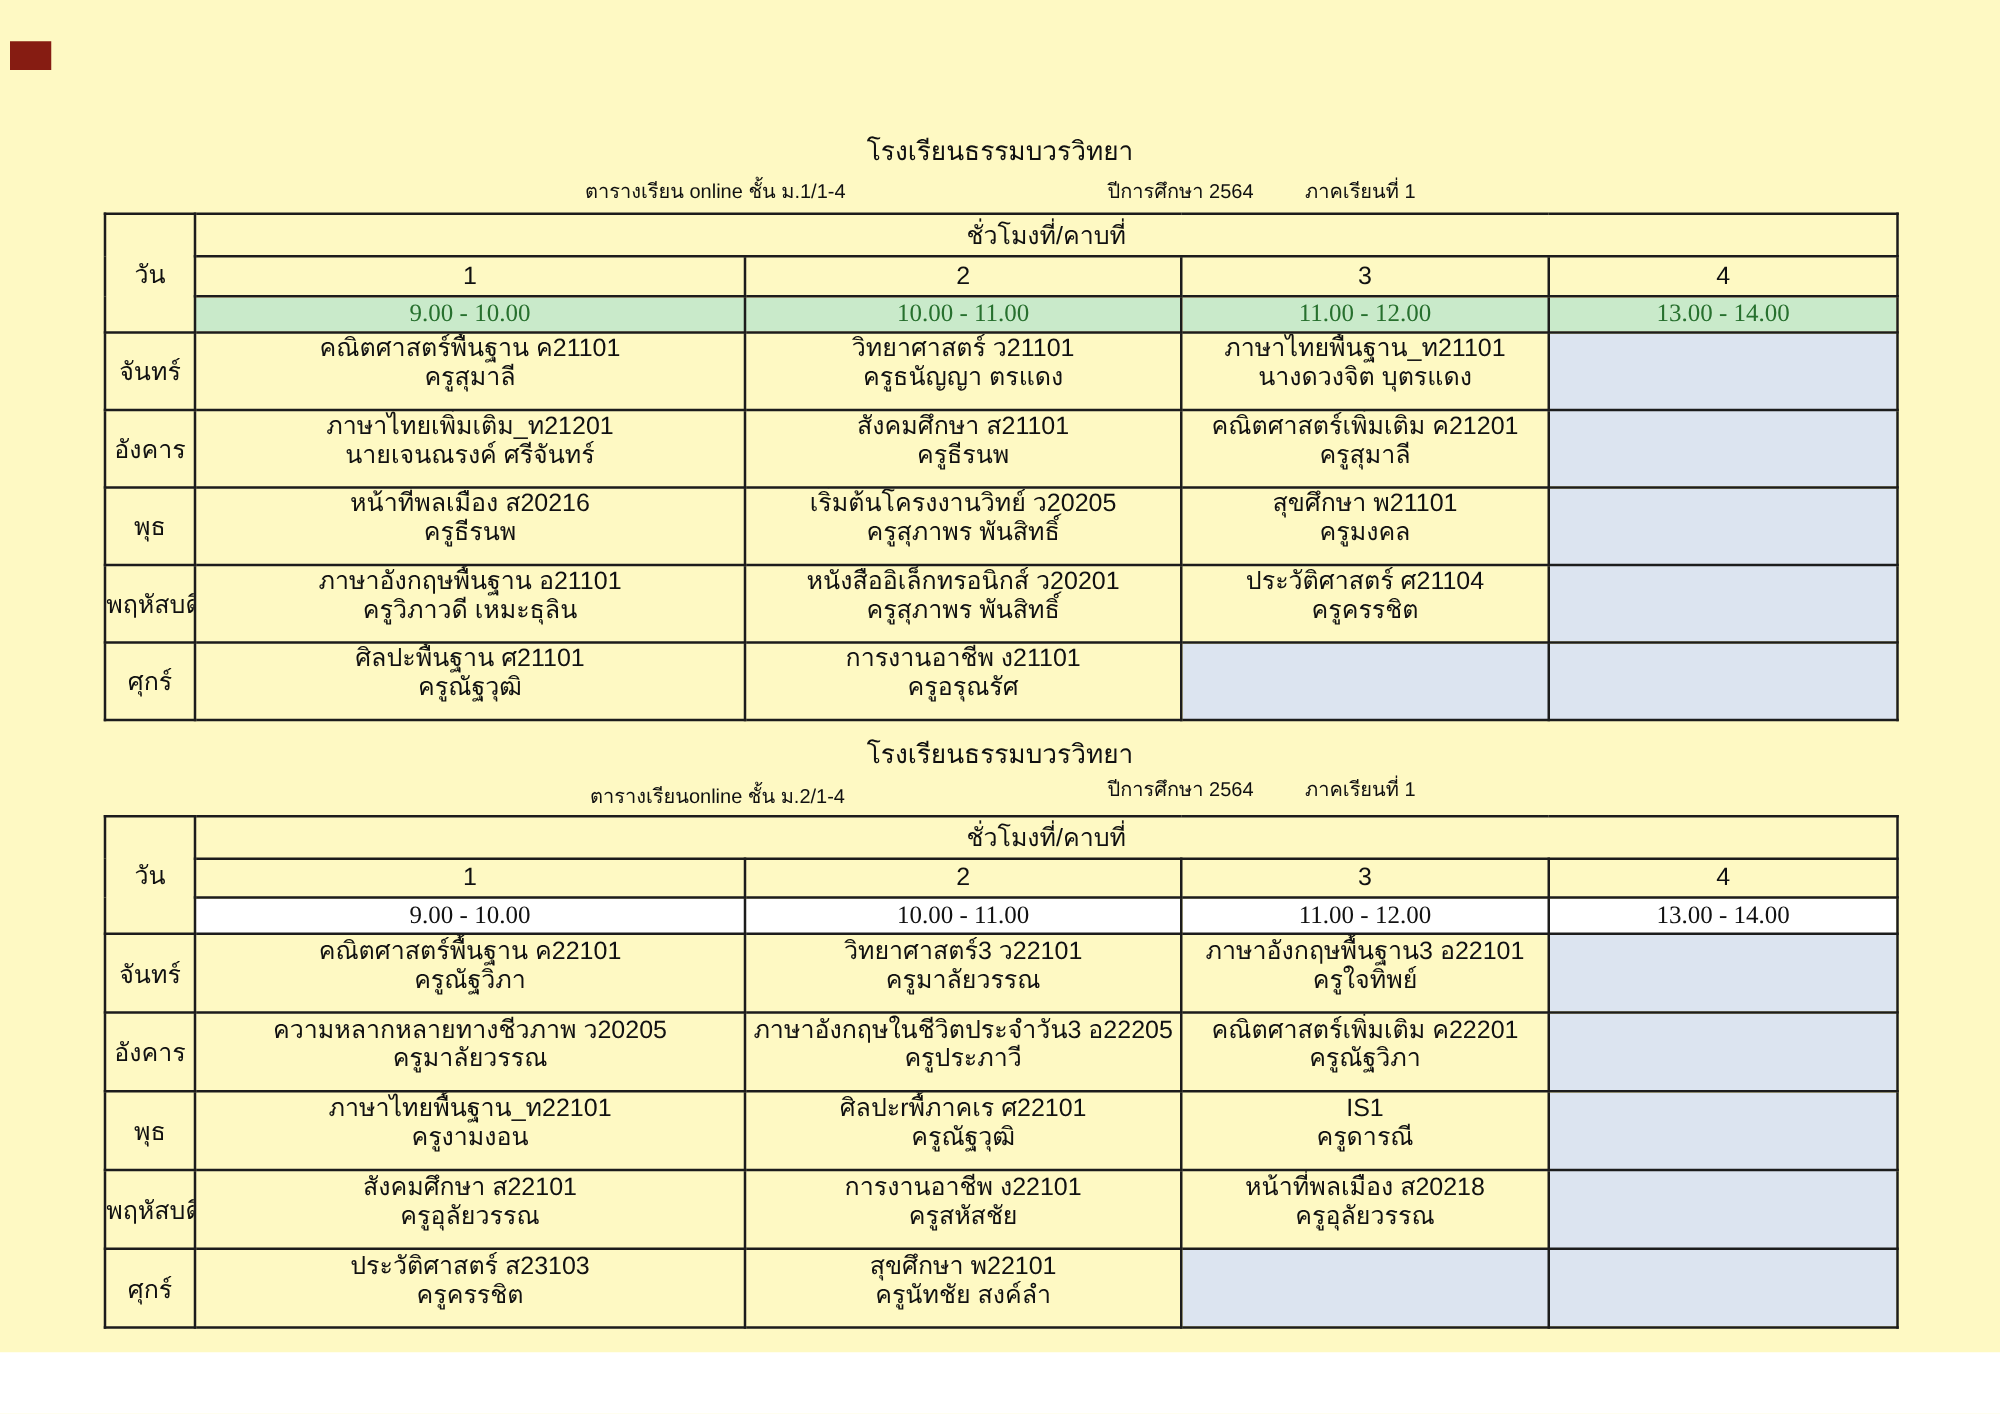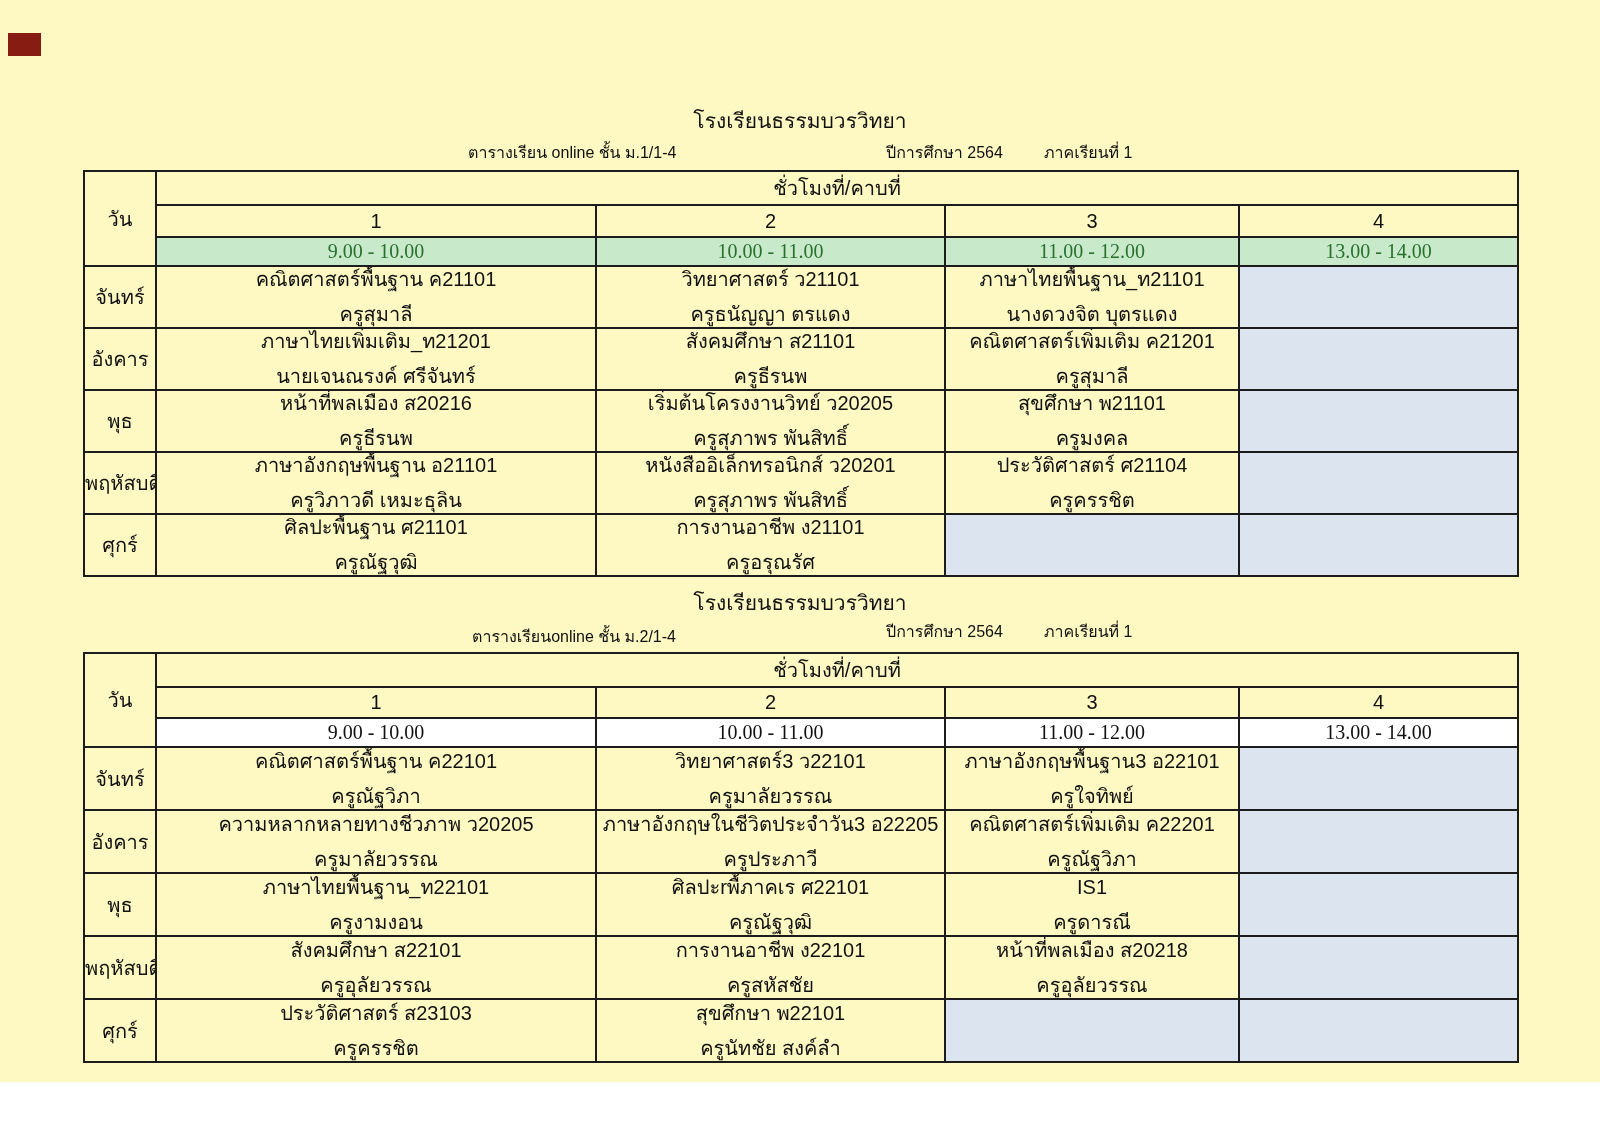--- a/index.html
+++ b/index.html
@@ -27,21 +27,21 @@
   tr.r-period{height:32px;}
   tr.r-time{height:29px;font-family:Liberation Serif, serif;}
   tr.r-day{height:62px;}
   #t2 tr.r-hour{height:29px;}
   #t2 tr.r-period{height:31px;}
   #t2 tr.r-time{height:29px;}
   #t2 tr.r-day{height:63px;}
   td.time-green{background:var(--time-green-bg,#c9eaca);color:var(--time-green-text,#27702e);}
   td.time-plain{background:#ffffff;color:#111;}
   td.empty-cell{background:var(--empty-blue,#dce4f0);}
-  .lines{display:flex;flex-direction:column;justify-content:space-between;height:58px;}
+  .lines{display:flex;flex-direction:column;justify-content:flex-start;height:58px;}
   .lines div{line-height:1.15;}
 </style>
 </head>
 <body>
 
 <div class="page">
 
   <div class="corner-marker"></div>
 
   <div class="sheet-title t1-title">โรงเรียนธรรมบวรวิทยา</div>

